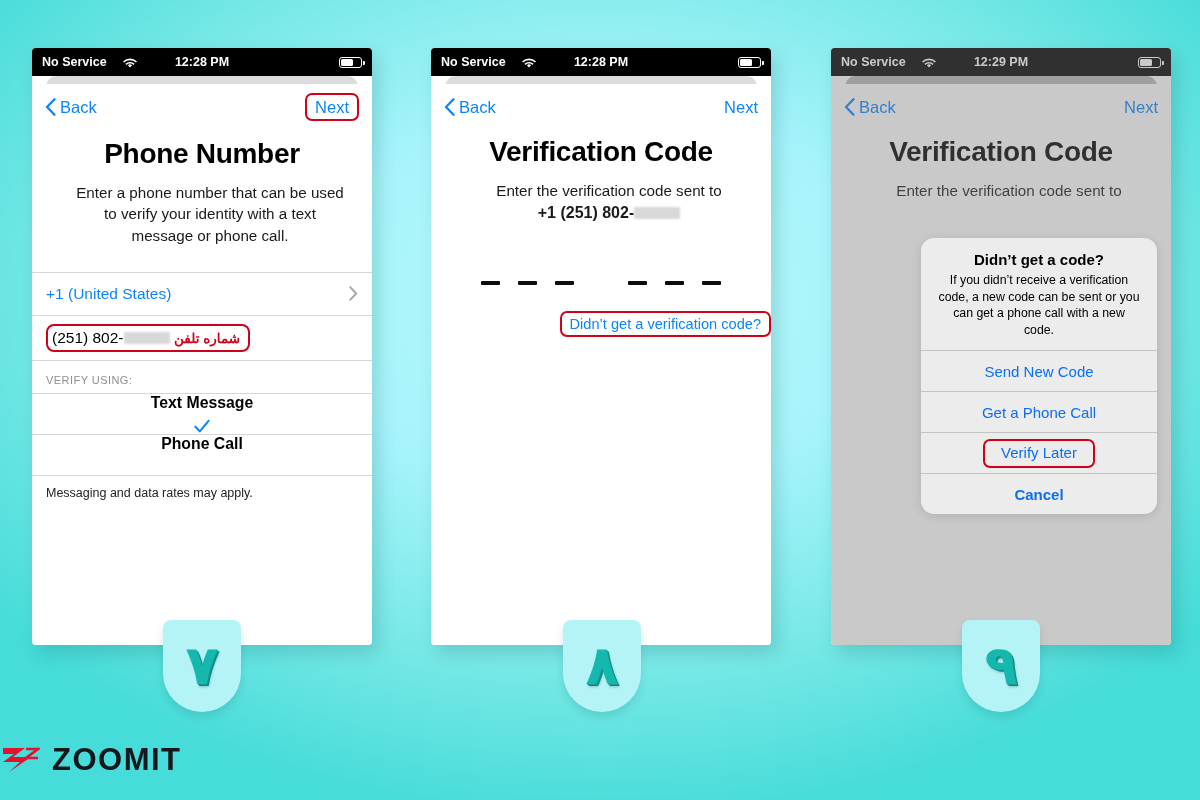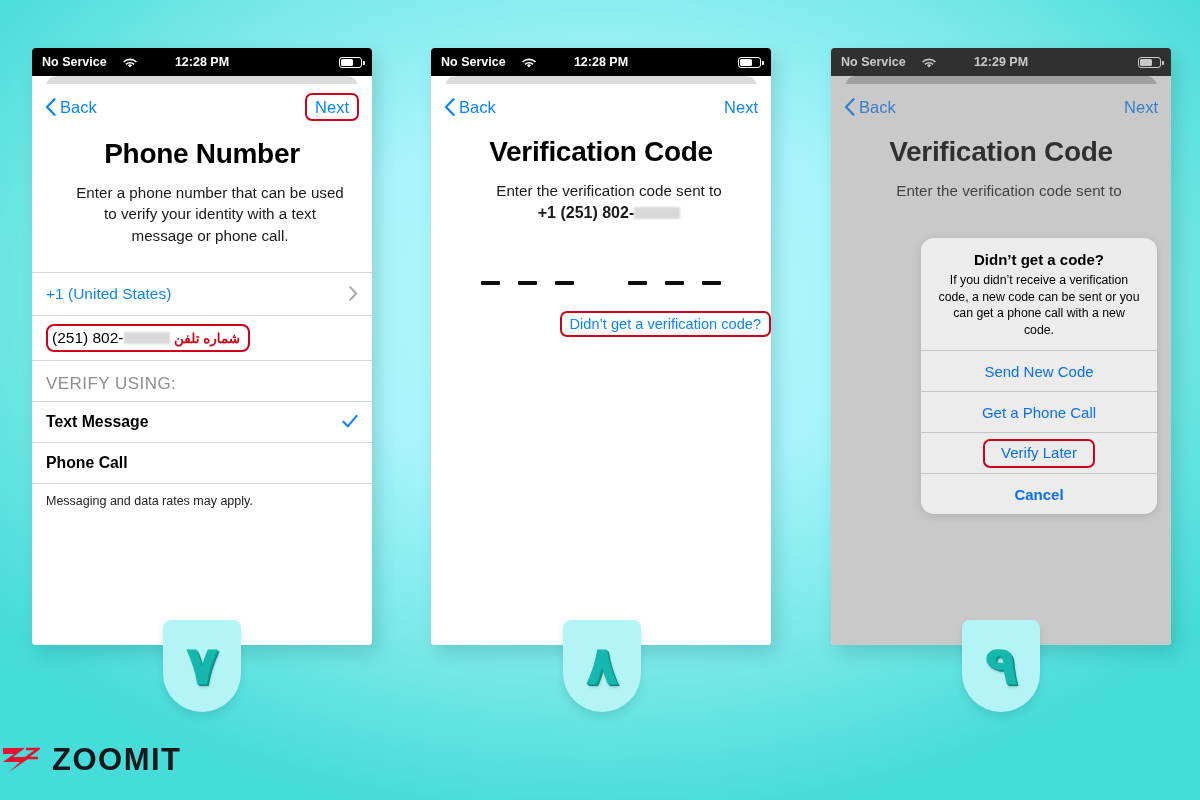--- a/index.html
+++ b/index.html
@@ -205,30 +205,31 @@
   .fa-label {
     color: #d0021b;
     font-size: 13.5px;
     font-weight: bold;
     margin-left: auto;
     direction: rtl;
     white-space: nowrap;
   }
 
   .section-head {
-    font-size: 17px;
+    font-size: 11px;
     color: #8e8e93;
     letter-spacing: .45px;
     padding: 13px 14px 7px;
   }
   .row-opt {
     height: 40px;
     font-weight: bold;
     font-size: 15.8px;
     justify-content: space-between;
+    flex-direction: column;
   }
   .check {
     width: 16px; height: 15px;
     display: block;
   }
   .footnote {
     font-size: 12.5px;
     color: #222;
     padding: 10px 14px 0;
   }

